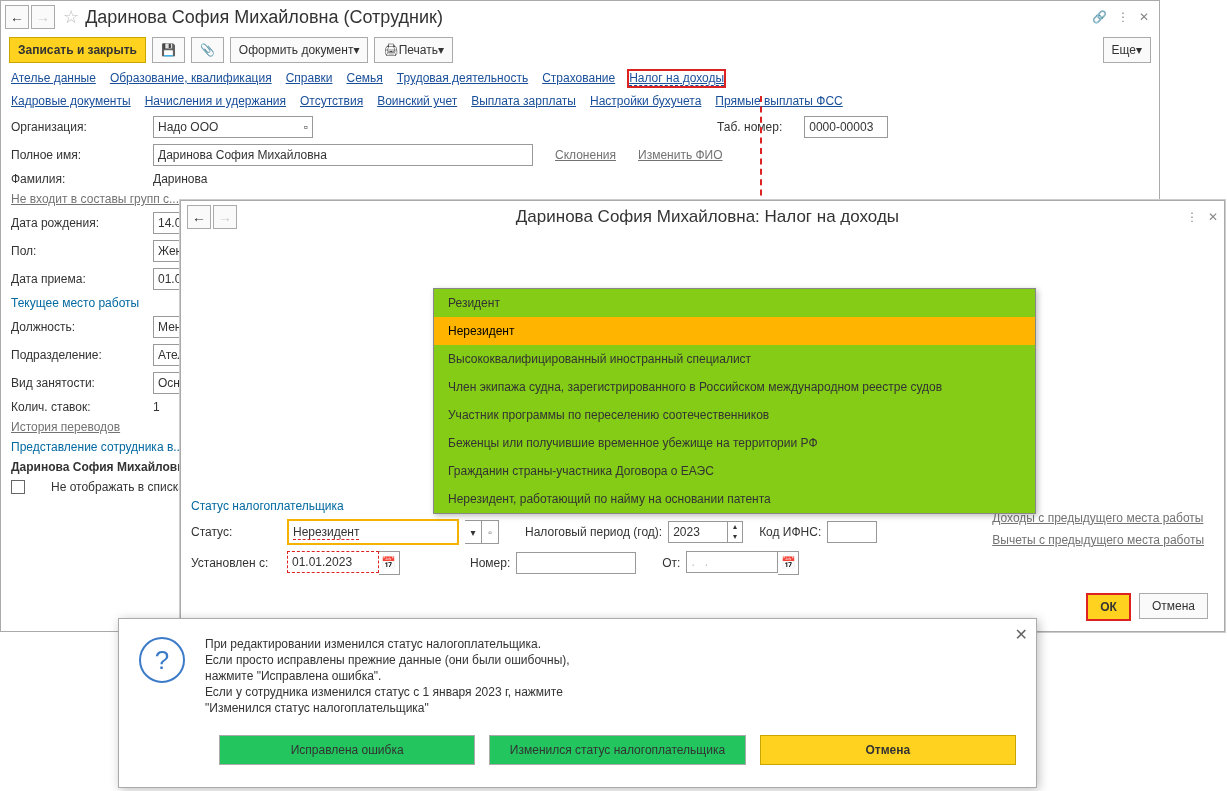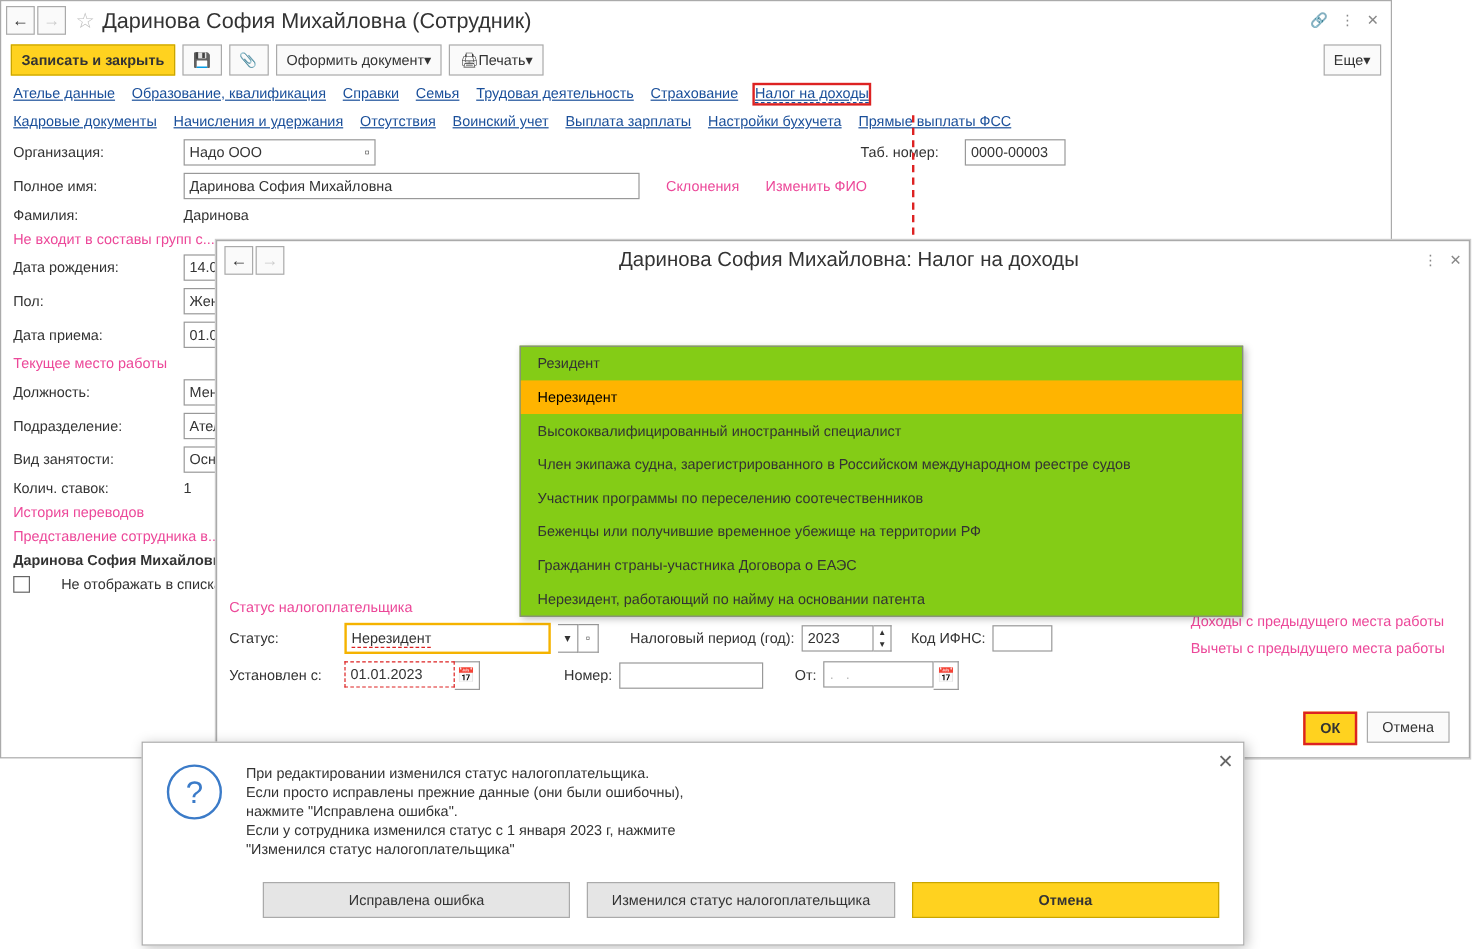--- a/index.html
+++ b/index.html
@@ -21,22 +21,22 @@
 .spacer{flex:1}
 
 .link-row{padding:4px 10px;display:flex;flex-wrap:wrap;gap:14px}
 .link-row a{color:#1a4f9a;text-decoration:underline;cursor:pointer}
 .hl-red{outline:2px solid #d22}
 
 .form{padding:4px 10px;display:flex;flex-direction:column;gap:6px}
 .row{display:flex;align-items:center;gap:22px}
 .lbl{width:120px}
 .input{height:20px;border:1px solid #999;padding:0 4px;background:#fff;display:flex;align-items:center}
-.section-green{color:#ec4899}
-.link{color:#ec4899;cursor:pointer}
+.section-green{color:#0369a1}
+.link{color:#737373;text-decoration:underline;cursor:pointer}
 .checkbox{width:12px;height:12px;border:1px solid #666;display:inline-block;margin-right:4px}
 
 .win-tax{left:180px;top:200px;width:1043px;height:430px;box-shadow:0 0 0 1px #ccc;z-index:5}
 .tax-title-bar{display:flex;align-items:center;padding:4px 6px}
 .tax-title{font-size:17px;font-weight:normal;flex:1;text-align:center}
 .tax-form{padding:6px 10px}
 .tax-row{display:flex;align-items:center;gap:6px;margin-top:6px}
 .status-label{width:90px}
 .status-input{border:2px solid #f5b300;height:22px;width:160px;display:flex;align-items:center;padding:0 4px;background:#fff}
 .status-input span{border-bottom:1px dashed #d22;color:#333}
@@ -58,21 +58,21 @@
 .dd-list{position:absolute;left:433px;top:288px;width:601px;background:#84cc16;border:1px solid #888;z-index:10;box-shadow:2px 2px 6px rgba(0,0,0,.25)}
 .dd-item{padding:7px 14px;cursor:pointer}
 .dd-item.sel{background:#ffb400;color:#000}
 
 .dialog{position:absolute;left:118px;top:618px;width:917px;height:168px;border:1px solid #aaa;background:#fff;z-index:20;box-shadow:2px 2px 10px rgba(0,0,0,.25)}
 .dialog-close{position:absolute;right:8px;top:6px;font-size:16px;color:#666;cursor:pointer}
 .dialog-body{display:flex;padding:18px 20px;gap:20px}
 .q-circle{width:42px;height:42px;border:2px solid #3b7bc8;border-radius:50%;display:flex;align-items:center;justify-content:center;color:#3b7bc8;font-size:26px}
 .dialog-text p{margin:0 0 2px 0;font-size:12px}
 .dialog-btns{display:flex;gap:14px;padding:0 20px 14px 100px}
-.dialog-btn{flex:1;height:28px;border:1px solid #aaa;background:#e5e5e5;display:flex;align-items:center;justify-content:center;cursor:pointer}
+.dialog-btn{flex:1;height:28px;border:1px solid #aaa;background:#22c55e;display:flex;align-items:center;justify-content:center;cursor:pointer}
 .dialog-btn.yellow{background:#ffd21f;border-color:#c9a500;font-weight:bold}
 .dashed-red{border:1px dashed #d22!important}
 .cursor-ptr{position:absolute;font-size:18px;color:#000}
 .cursor-click{position:absolute;color:#f7b500;font-size:22px;text-shadow:1px 1px 0 #555}
 .red-arrow{position:absolute;border-left:2px dashed #d22}
 </style>
 </head>
 <body>
 
 <div class="window win-main">

